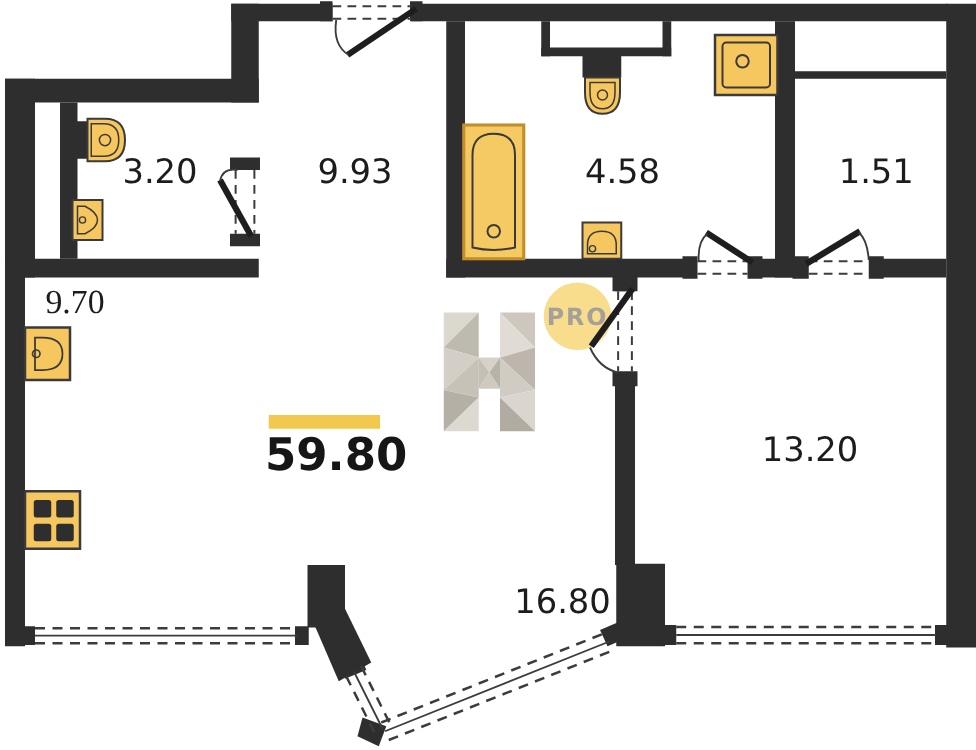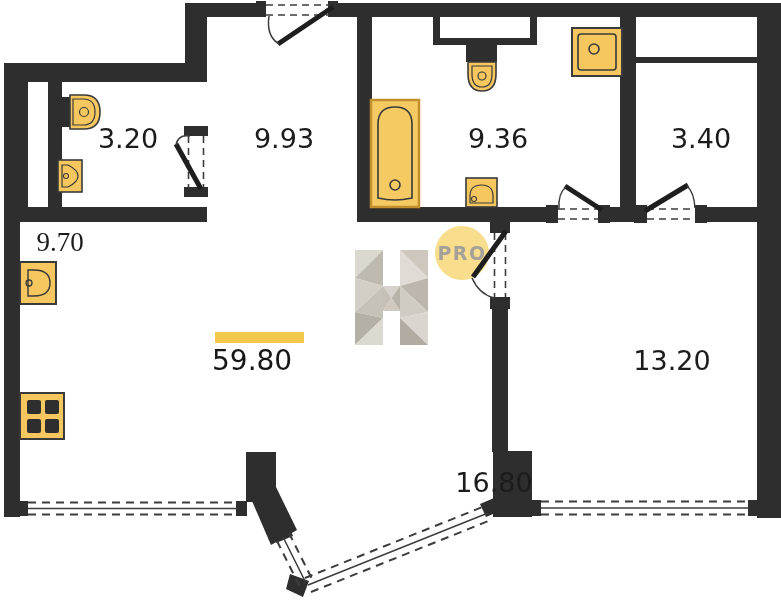--- a/index.html
+++ b/index.html
@@ -7,21 +7,21 @@
     position:relative;width:781px;height:600px;background:#ffffff;overflow:hidden;
     font-family:"DejaVu Sans","Liberation Sans",sans-serif;
   }
   .stage svg{position:absolute;left:0;top:0;}
   .area-label{
     position:absolute;transform:translate(-50%,-50%);
     font-size:27px;color:#1c1c1c;white-space:nowrap;letter-spacing:0px;text-align:right;
   }
   .total-block{position:absolute;left:212px;top:332px;}
   .total-bar{width:89px;height:11px;background:#f2c94c;margin-left:3px;}
-  .total-text{font-size:28px;font-weight:400;color:#161616;margin-top:4px;line-height:1;}
+  .total-text{font-size:36px;font-weight:700;color:#161616;margin-top:4px;line-height:1;}
   .badge-text{font-size:19px;font-weight:700;letter-spacing:1.5px;}
 </style>
 </head>
 <body>
 
 <div class="stage">
 
   <svg width="781" height="600" viewBox="0 0 781 600">
 
     <g opacity="0.9">
@@ -195,24 +195,24 @@
         <rect x="27" y="400" width="14" height="14" rx="2" fill="#2e2e2e"></rect>
         <rect x="45" y="400" width="14" height="14" rx="2" fill="#2e2e2e"></rect>
         <rect x="27" y="419" width="14" height="14" rx="2" fill="#2e2e2e"></rect>
         <rect x="45" y="419" width="14" height="14" rx="2" fill="#2e2e2e"></rect>
       </g>
     </g>
   </svg>
 
   <div class="area-label" style="left:128px;top:138px;">3.20</div>
   <div class="area-label" style="left:284px;top:138px;">9.93</div>
-  <div class="area-label" style="left:498px;top:138px;">9.36</div>
-  <div class="area-label" style="left:701px;top:138px;">3.40</div>
+  <div class="area-label" style="left:498px;top:138px;">4.58</div>
+  <div class="area-label" style="left:701px;top:138px;">1.51</div>
   <div class="area-label" style="left:60px;top:242px;font-family:Liberation Serif, serif;">9.70</div>
-  <div class="area-label" style="left:672px;top:360px;">13.20</div>
-  <div class="area-label" style="left:450px;top:482px;margin-left:44px;">16.80</div>
+  <div class="area-label" style="left:648px;top:360px;">13.20</div>
+  <div class="area-label" style="left:450px;top:482px;">16.80</div>
 
   <div class="total-block">
     <div class="total-bar"></div>
     <div class="total-text">59.80</div>
   </div>
 
 </div>
 
 </body></html>

